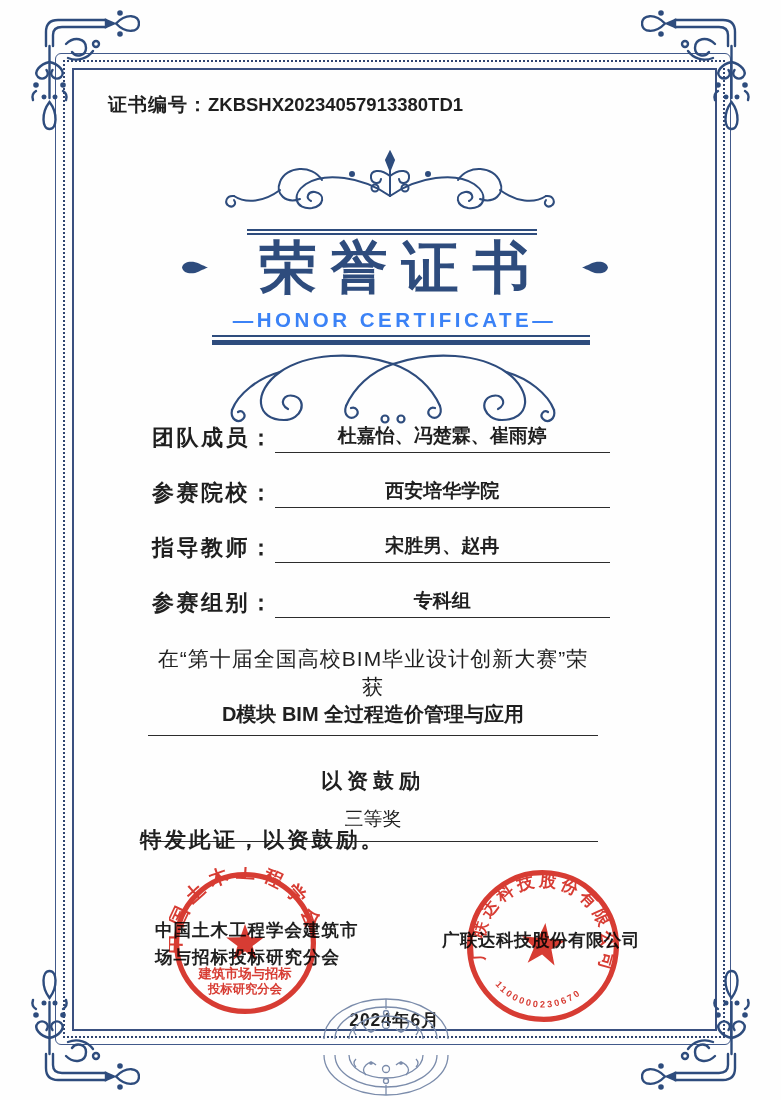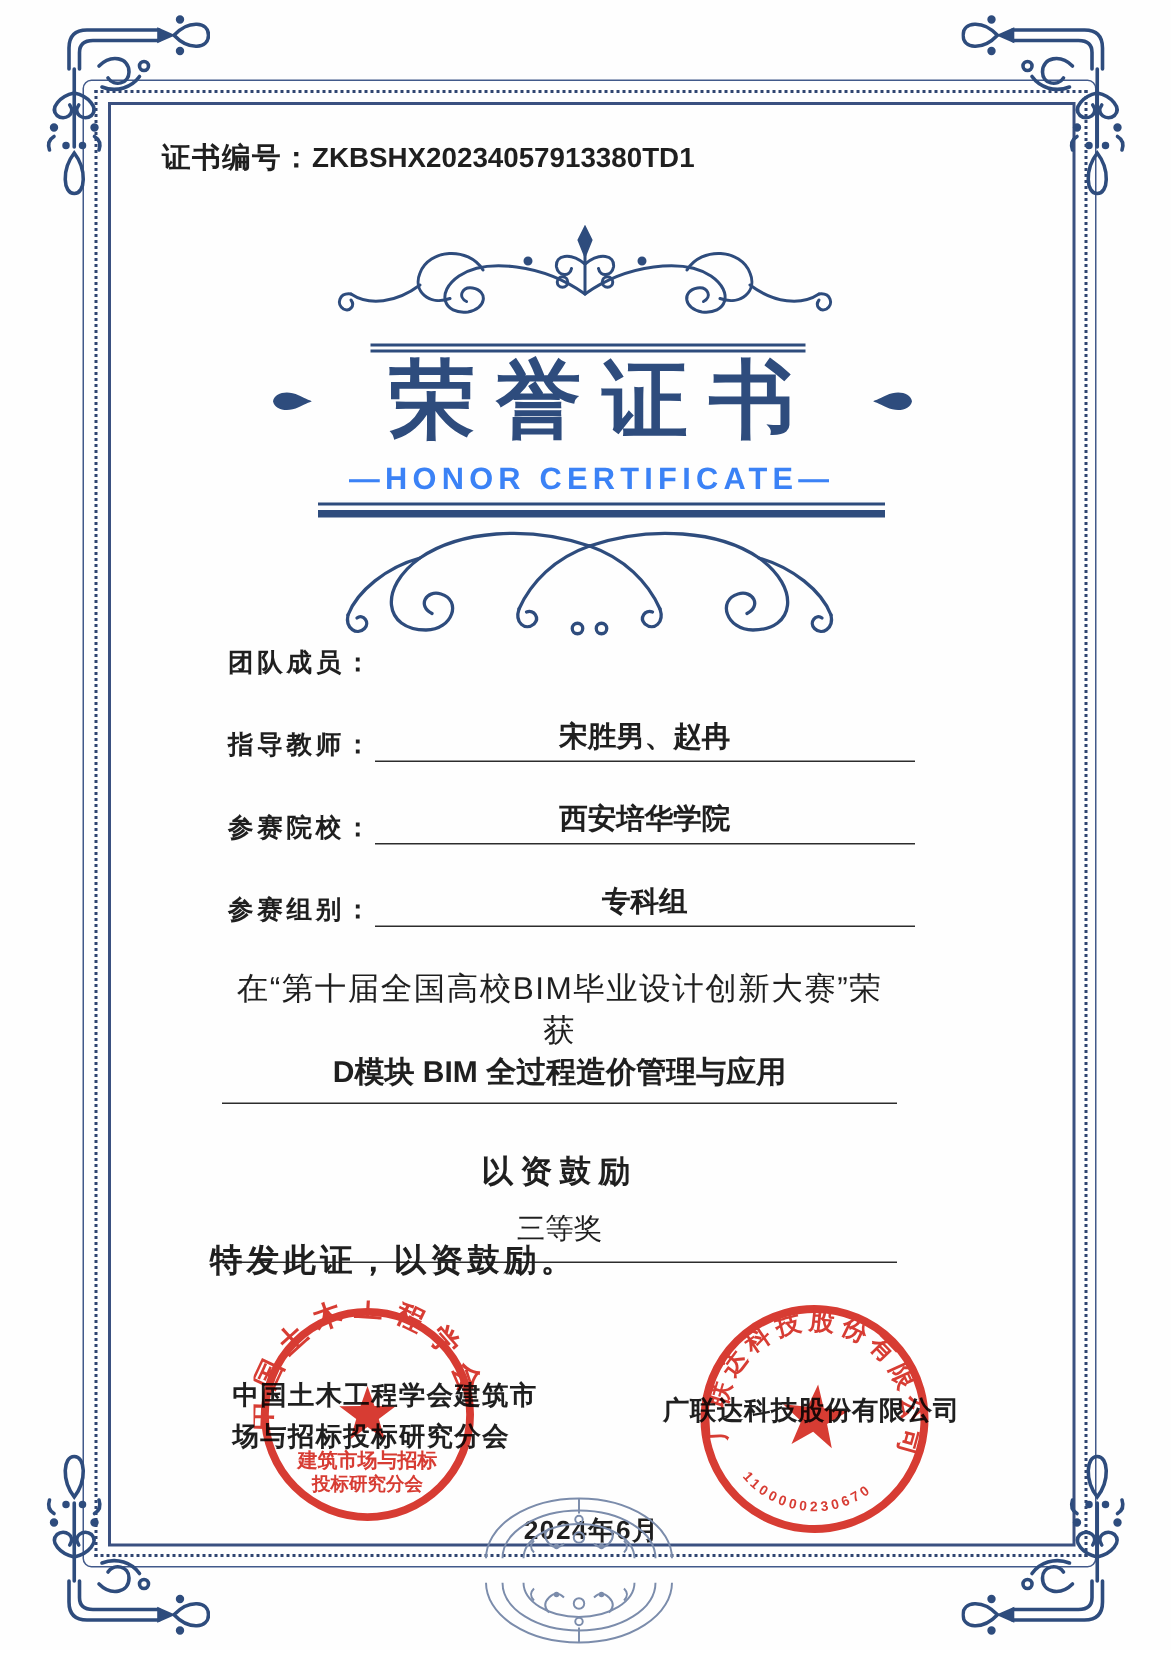--- a/index.html
+++ b/index.html
@@ -24,21 +24,21 @@
   .title-text{font-size:57px;font-weight:800;color:#2e4c7d;letter-spacing:14px;text-indent:14px;line-height:1.1;}
   .tear{width:28px;height:17px;flex:0 0 auto;}
   .subtitle{position:absolute;left:72px;right:64px;top:308px;text-align:center;color:#3b82f6;
             font-size:20.5px;font-weight:600;letter-spacing:3.5px;}
   .rule-b1{position:absolute;left:212px;top:335px;width:378px;height:1.5px;background:#2e4c7d;}
   .rule-b2{position:absolute;left:212px;top:340px;width:378px;height:4.5px;background:#2e4c7d;}
   .orn-bottom{position:absolute;left:194px;top:348px;width:398px;height:82px;}
   
   .fields{position:absolute;left:152px;top:427px;width:458px;}
   .field-row{display:flex;align-items:flex-end;margin-bottom:29px;height:26px;}
-  .field-label{font-size:17px;font-weight:700;letter-spacing:2.5px;white-space:nowrap;}
+  .field-label{font-size:22px;font-weight:700;letter-spacing:2.5px;white-space:nowrap;}
   .field-line{flex:1;border-bottom:1.6px solid #2c2c2c;text-align:center;font-size:19px;font-weight:600;
               padding-bottom:3px;white-space:nowrap;}
   
   .body-block{position:absolute;left:148px;top:645px;width:450px;text-align:center;}
   .body-l1{font-size:21px;font-weight:400;letter-spacing:1px;}
   .body-l2{font-size:20px;font-weight:700;margin-top:0;padding-bottom:7px;border-bottom:1.6px solid #2c2c2c;}
   .award-intro{font-size:21px;font-weight:700;letter-spacing:5px;margin-top:31px;}
   .award-level{font-size:19px;font-weight:500;margin-top:11px;padding-bottom:9px;border-bottom:1.6px solid #2c2c2c;}
   .closing{position:absolute;left:140px;top:825px;font-size:21.5px;font-weight:700;letter-spacing:3px;}
   
@@ -210,28 +210,29 @@
       <path d="M312 24 C334 30 354 46 360 62"></path>
       <path d="M360 62 c2 9 -6 14 -11 9 c-4 -4 1 -10 5 -7"></path>
       <circle cx="191" cy="71" r="3.5"></circle>
         <circle cx="207" cy="71" r="3.5"></circle>
     </g>
   </svg>
 
   <div class="fields">
     <div class="field-row">
       <span class="field-label">团队成员：</span>
+      <span class="field-line">杜嘉怡、冯楚霖、崔雨婷</span>
+    </div>
+    <div class="field-row">
+      <span class="field-label">参赛院校：</span>
+      <span class="field-line">西安培华学院</span>
     </div>
     <div class="field-row">
       <span class="field-label">指导教师：</span>
       <span class="field-line">宋胜男、赵冉</span>
-    </div>
-    <div class="field-row">
-      <span class="field-label">参赛院校：</span>
-      <span class="field-line">西安培华学院</span>
     </div>
     <div class="field-row">
       <span class="field-label">参赛组别：</span>
       <span class="field-line">专科组</span>
     </div>
   </div>
 
   <div class="body-block">
     <div class="body-l1">在“第十届全国高校BIM毕业设计创新大赛”荣获</div>
     <div class="body-l2">D模块 BIM 全过程造价管理与应用</div>

